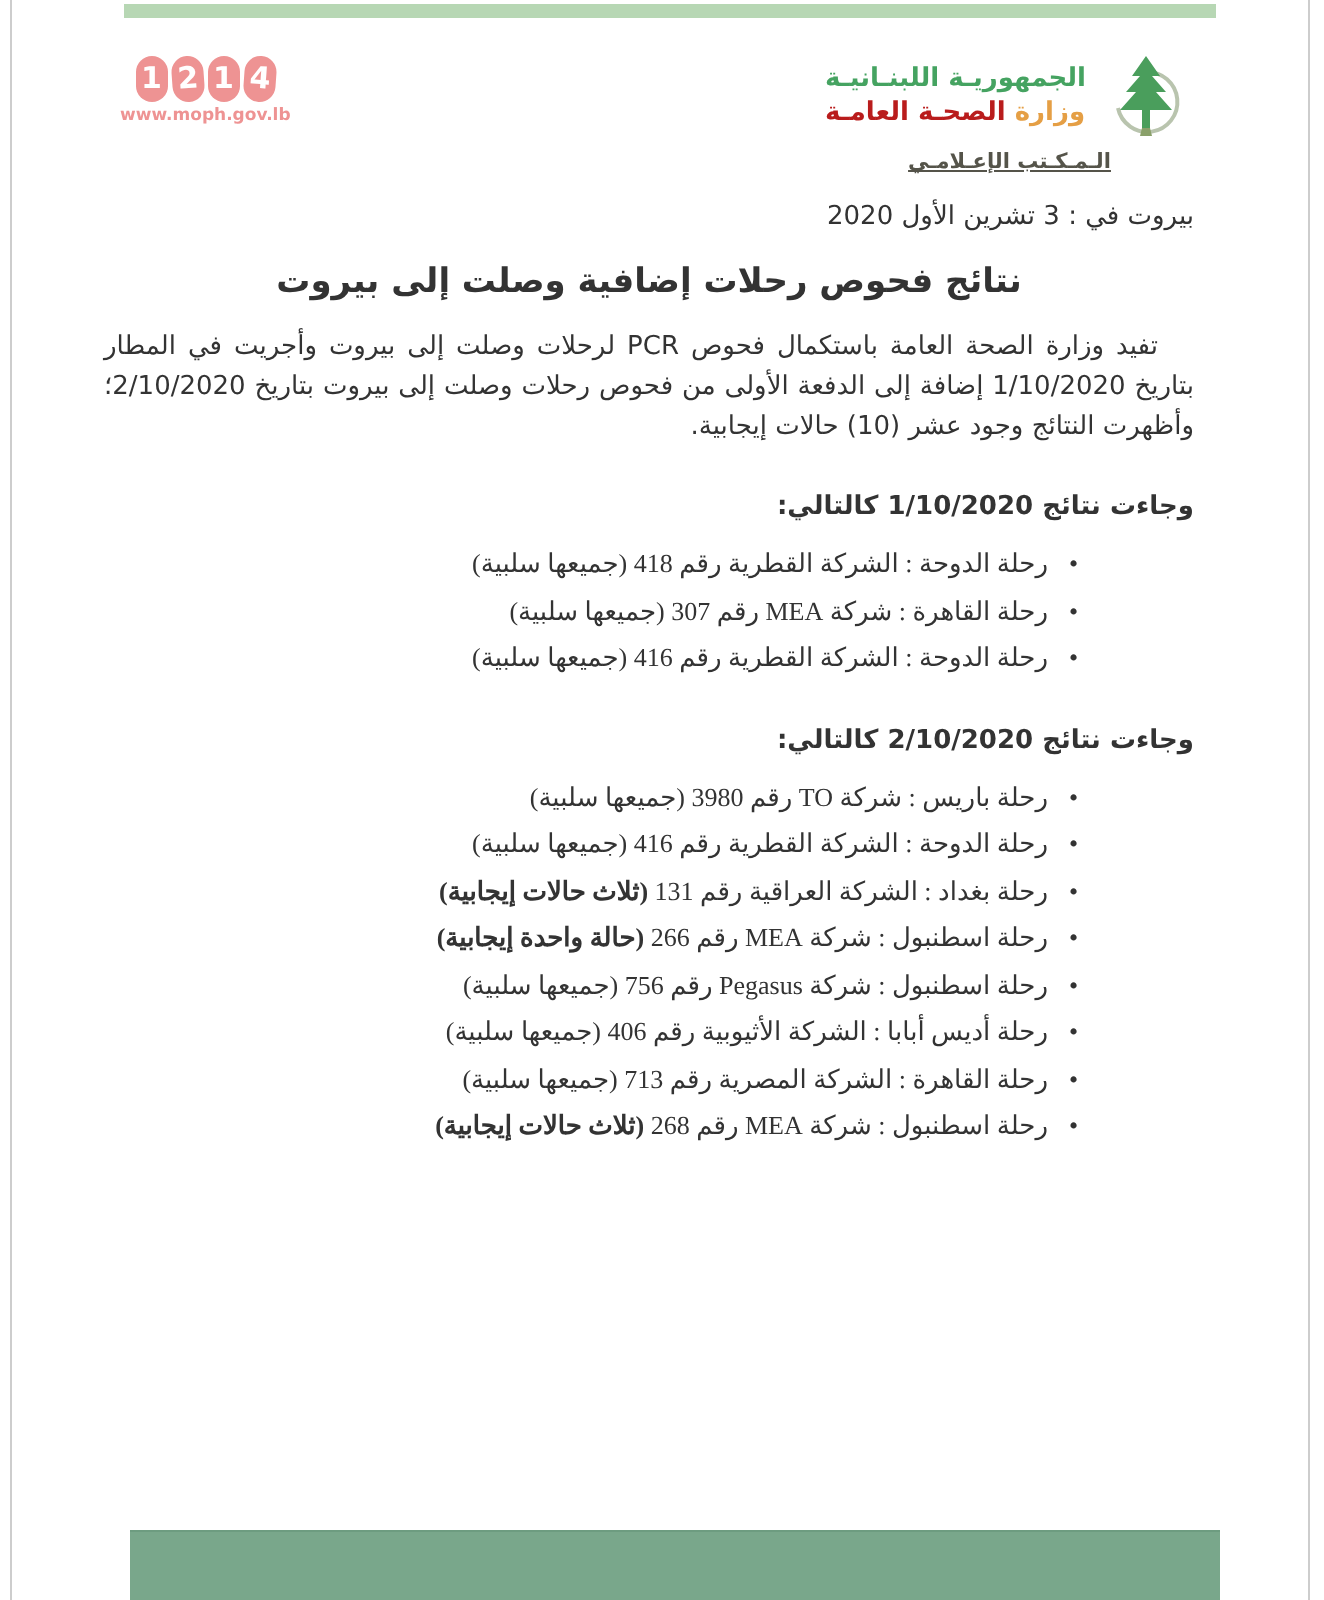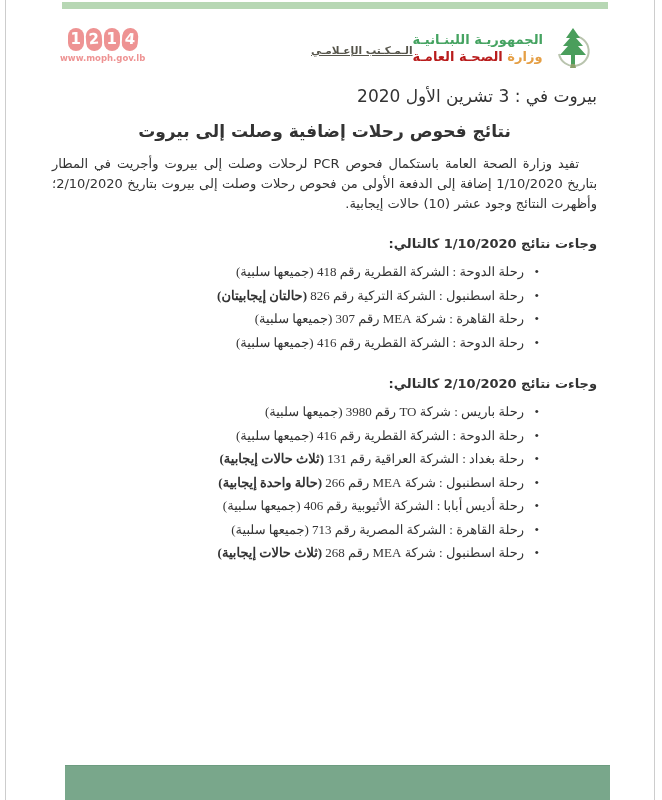--- a/index.html
+++ b/index.html
@@ -12,40 +12,40 @@
   .edge-line{position:absolute;top:0;bottom:0;width:1px;background:#cdcdcd;}
   .edge-left{left:5px;}
   .edge-right{right:7px;}
   .top-bar{position:absolute;left:62px;right:54px;top:2px;height:7px;background:#b7d7b4;}
   .bottom-bar{position:absolute;left:65px;right:52px;top:765px;bottom:0;background:#79a78b;border-top:1px solid #6d9c80;}
 
   .content{position:absolute;left:52px;right:65px;top:0;direction:rtl;}
 
   
   .header{display:flex;justify-content:space-between;align-items:flex-start;margin-top:24px;}
-  .ministry{display:flex;flex-direction:row;align-items:flex-start;}
+  .ministry{display:flex;flex-direction:column;align-items:flex-start;}
   .ministry-row{display:flex;align-items:center;gap:6px;}
   .ministry-text{text-align:left;line-height:17px;font-weight:bold;font-size:13px;}
   .ministry-line1{color:#45a361;letter-spacing:.5px;}
   .ministry-line2 .w1{color:#e59f45;}
   .ministry-line2 .w2{color:#b91c1c;}
   .office-label{font-size:10.5px;font-weight:bold;color:#55544a;margin-top:3px;letter-spacing:1px;align-self:center;text-decoration:underline;}
   .cedar{width:48px;height:48px;flex:0 0 auto;}
 
   .hotline{margin-left:8px;margin-top:4px;text-align:center;direction:ltr;}
   .hotline-digits{display:flex;gap:2px;justify-content:center;}
   .hotline-digit{
     display:inline-block;width:16px;height:23px;line-height:23px;border-radius:8px;
     background:#ee9393;color:#fff;font-weight:bold;font-size:15px;text-align:center;
   }
   .hotline-digit:nth-child(2){transform:rotate(-4deg);}
   .hotline-digit:nth-child(4){transform:rotate(4deg);}
   .hotline-url{color:#ee9393;font-size:8.5px;margin-top:2px;font-weight:bold;}
 
-  .date-line{margin-top:14px;font-size:17px;}
+  .date-line{margin-top:14px;font-size:13px;}
   .doc-title{margin-top:15px;text-align:center;font-size:17px;font-weight:bold;}
   .intro{margin-top:13px;font-size:13px;line-height:20px;text-align:justify;text-indent:18px;}
 
   .section-heading{margin-top:22px;font-size:13px;font-weight:bold;text-align:right;}
   ul.flight-list{margin:9px 58px 0 0;padding:0;list-style:none;font-family:Liberation Serif, serif;}
   ul.flight-list li{position:relative;padding-right:15px;font-size:13px;line-height:23.5px;}
   ul.flight-list li::before{content:"\2022";position:absolute;right:0;top:0;font-size:13px;}
   .result.bold{font-weight:bold;}
 </style>
 </head>
@@ -95,24 +95,20 @@
 
   <p class="intro">تفيد وزارة الصحة العامة باستكمال فحوص PCR لرحلات وصلت إلى بيروت وأجريت في المطار بتاريخ 1/10/2020 إضافة إلى الدفعة الأولى من فحوص رحلات وصلت إلى بيروت بتاريخ 2/10/2020؛ وأظهرت النتائج وجود عشر (10) حالات إيجابية.</p>
 
   <div class="section-heading">وجاءت نتائج 1/10/2020 كالتالي:</div>
   <ul class="flight-list">
   <li>
     <span class="flight-text">رحلة الدوحة : الشركة القطرية رقم 418 </span>
     <span class="result">(جميعها سلبية)</span>
   </li>
 
-  <li>
-    <span class="flight-text">رحلة اسطنبول : الشركة التركية رقم 826 </span>
-    <span class="result bold">(حالتان إيجابيتان)</span>
-  </li>
 
   <li>
     <span class="flight-text">رحلة القاهرة : شركة MEA رقم 307 </span>
     <span class="result">(جميعها سلبية)</span>
   </li>
 
   <li>
     <span class="flight-text">رحلة الدوحة : الشركة القطرية رقم 416 </span>
     <span class="result">(جميعها سلبية)</span>
   </li>
@@ -133,20 +129,24 @@
   <li>
     <span class="flight-text">رحلة بغداد : الشركة العراقية رقم 131 </span>
     <span class="result bold">(ثلاث حالات إيجابية)</span>
   </li>
 
   <li>
     <span class="flight-text">رحلة اسطنبول : شركة MEA رقم 266 </span>
     <span class="result bold">(حالة واحدة إيجابية)</span>
   </li>
 
+  <li>
+    <span class="flight-text">رحلة اسطنبول : شركة Pegasus رقم 756 </span>
+    <span class="result">(جميعها سلبية)</span>
+  </li>
 
   <li>
     <span class="flight-text">رحلة أديس أبابا : الشركة الأثيوبية رقم 406 </span>
     <span class="result">(جميعها سلبية)</span>
   </li>
 
   <li>
     <span class="flight-text">رحلة القاهرة : الشركة المصرية رقم 713 </span>
     <span class="result">(جميعها سلبية)</span>
   </li>

